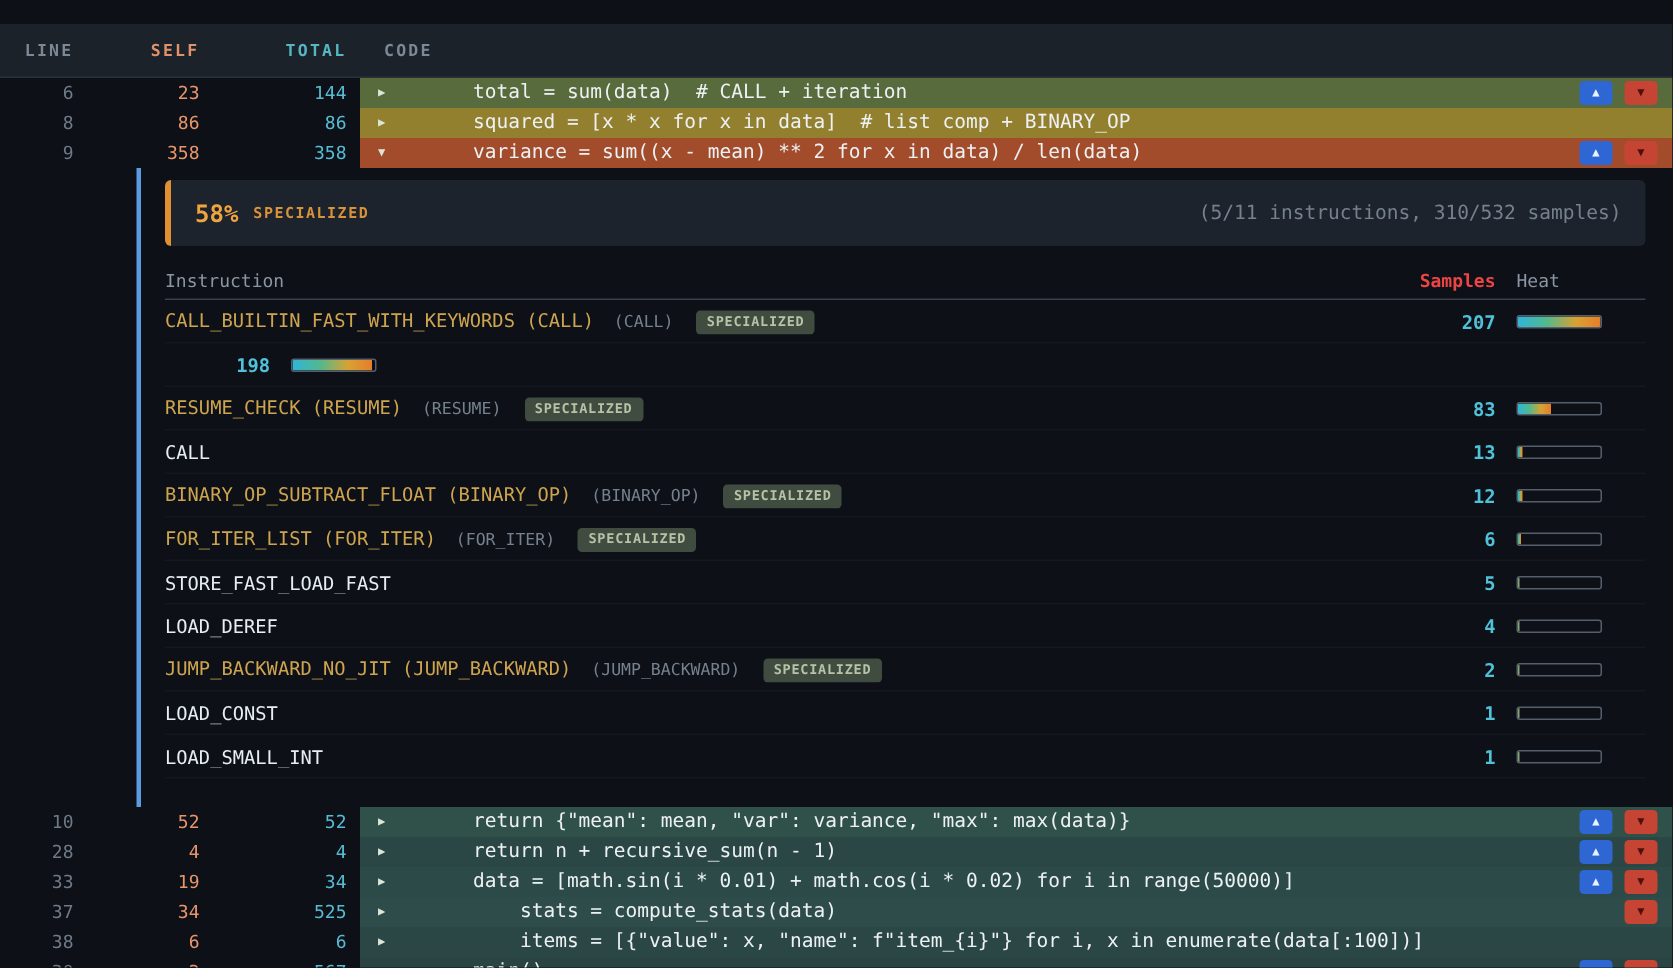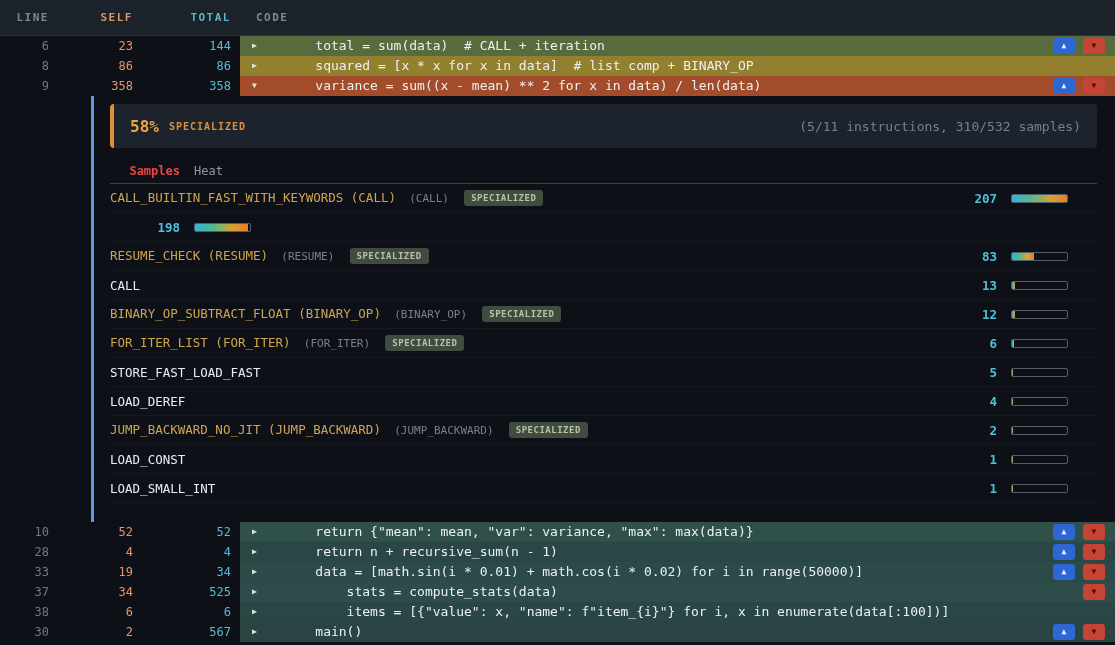--- a/index.html
+++ b/index.html
@@ -13,21 +13,21 @@
   
   .col-line  { width:60px;  padding-right:11px; text-align:right; }
   .col-self  { width:85px;  padding-right:12px; text-align:right; }
   .col-total { width:95px;  padding-right:9px;  text-align:right; }
   .col-code  { flex:1; padding-left:16px; }
 
   
   .hdr {
     display:flex; align-items:center; height:36px;
     background:#1b222a; border-bottom:1px solid #2a313a;
-    font-size:11px; font-weight:bold; letter-spacing:1.5px; color:#7d8896;
+    font-size:11px; font-weight:bold; letter-spacing:1.5px; color:#7d8896;margin-top:16px;
   }
   .hdr .col-self  { color:#e0926a; }
   .hdr .col-total { color:#56b6c2; }
 
   
   .code-rows { }
   .code-row { display:flex; height:20px; font-size:12px; }
   .code-row .col-line  { color:#6e7a87;  line-height:20px; }
   .code-row .col-self  { color:#e8956b;  line-height:20px; }
   .code-row .col-total { color:#56bcd4;  line-height:20px; }
@@ -149,20 +149,21 @@
   <div class="panel">
     <div class="panel-line"></div>
 
     <div class="spec-box">
       <span class="spec-pct">58%</span>
       <span class="spec-label">SPECIALIZED</span>
       <span class="spec-summary">(5/11 instructions, 310/532 samples)</span>
     </div>
 
     <div class="tbl-hdr">
+      <div class="th-instr">Instruction</div>
       <div class="th-samples">Samples</div>
       <div class="th-heat">Heat</div>
     </div>
 
     <div>
         <div class="instr-row">
     <div class="instr-cell">
       <span class="i-name sp">CALL_BUILTIN_FAST_WITH_KEYWORDS (CALL)</span>
       <span class="i-paren">(CALL)</span>
       <span class="badge">SPECIALIZED</span>

